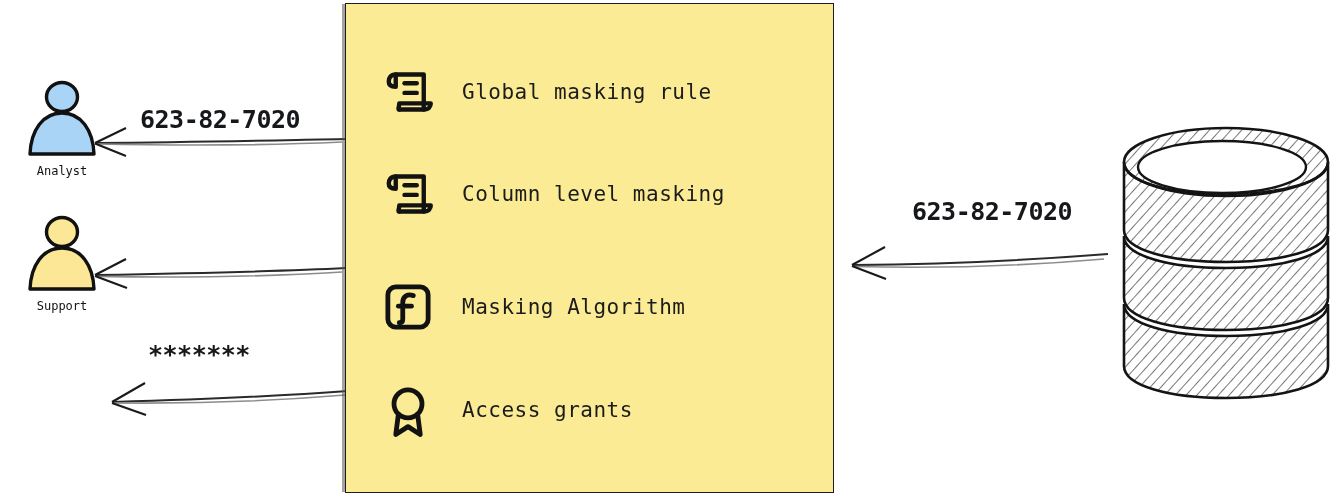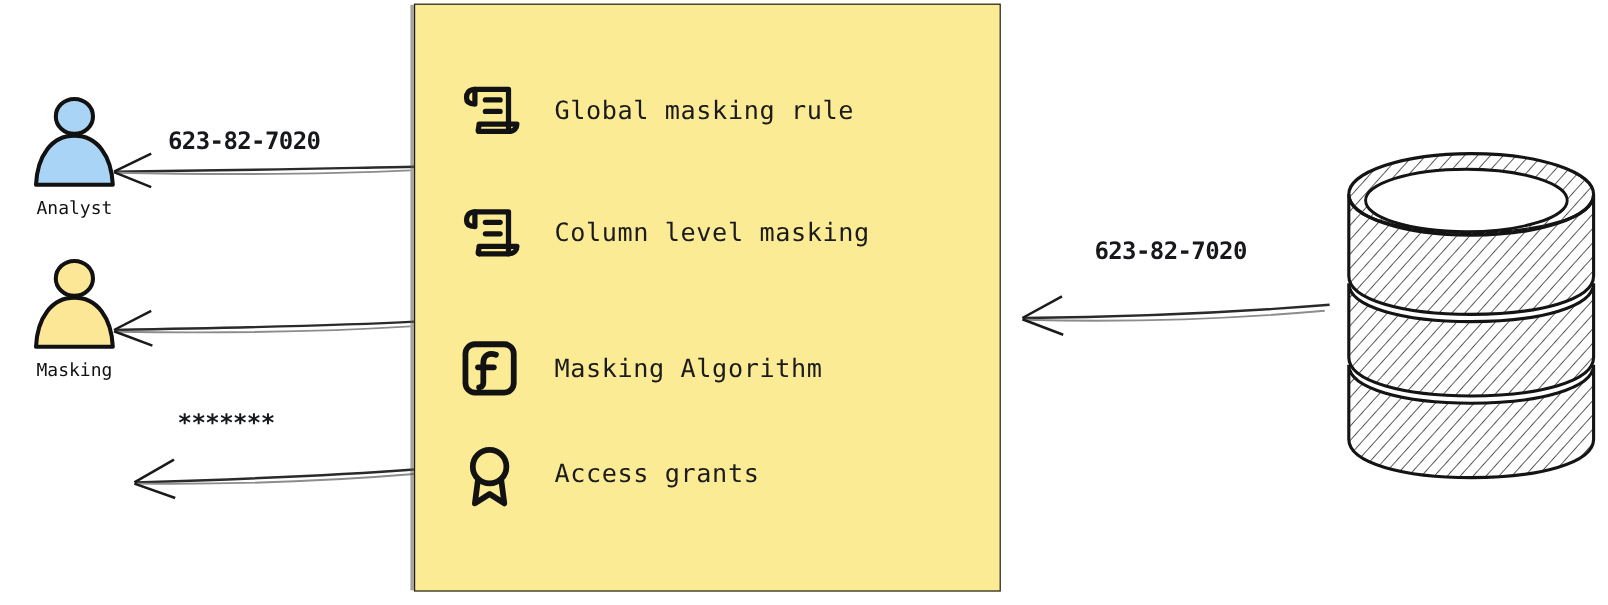--- a/index.html
+++ b/index.html
@@ -25,35 +25,35 @@
     text-align: center;
   }
   .actor-figure {
     width: 78px;
     height: 88px;
     margin: 0 auto;
     display: block;
   }
   .actor-label {
     font-family: "DejaVu Sans Mono", monospace;
-    font-size: 15px;
+    font-size: 12px;
     color: #121212;
     letter-spacing: 0px;
     margin-top: -2px;
     white-space: nowrap;
   }
 
   
   .flow {
     position: absolute;
   }
   .flow-label {
     position: absolute;
     font-family: "DejaVu Sans Mono", monospace;
-    font-size: 20px;
+    font-size: 25px;
     font-weight: 700;
     color: #16181c;
     white-space: nowrap;
     letter-spacing: -0.5px;
   }
 
   
   #panel {
     position: absolute;
     left: 345px;
@@ -115,21 +115,21 @@
       <path d="M38 41 L7 28.5" fill="none" stroke="#1a1a1a" stroke-width="2.1"></path>
     </svg>
   </div>
   <div class="flow-label" style="left:140px; top:105px;">623-82-7020</div>
 
   <div class="actor" style="left:2px; top:213px;">
     <svg class="actor-figure" viewBox="0 0 78 88">
       <ellipse cx="39" cy="19" rx="15.5" ry="14.5" fill="#fbe795" stroke="#111111" stroke-width="3.4"></ellipse>
       <path d="M39 35 C20 35 8 52 7 76 L71 76 C70 52 58 35 39 35 Z" fill="#fbe795" stroke="#111111" stroke-width="3.4" stroke-linejoin="round"></path>
     </svg>
-    <div class="actor-label">Masking</div>
+    <div class="actor-label">Support</div>
   </div>
 
   <div class="flow" style="left:88px; top:248px; width:260px; height:44px;">
     <svg width="260" height="44" viewBox="0 0 260 44">
       <path d="M258 20 C200 23 120 25 8 27" fill="none" stroke="#2a2a2a" stroke-width="2"></path>
       <path d="M254 24 C190 28 110 30 9 28.5" fill="none" stroke="#8c8c8c" stroke-width="1.6"></path>
       <path d="M38 11 L7 27" fill="none" stroke="#1a1a1a" stroke-width="2.1"></path>
       <path d="M39 40 L7 28" fill="none" stroke="#1a1a1a" stroke-width="2.1"></path>
     </svg>
   </div>
@@ -175,21 +175,21 @@
 
     <div class="panel-row" style="top:275px;">
       <svg class="panel-icon" viewBox="0 0 64 64">
         <rect x="9" y="9" width="46" height="46" rx="9" ry="9" fill="none" stroke="#121212" stroke-width="5.5"></rect>
         <path d="M38 19 C32 17 26 19 26 27 L26 46 C26 49 24 50 22 50" fill="none" stroke="#121212" stroke-width="5.5" stroke-linecap="round"></path>
         <path d="M21 31 L36 31" fill="none" stroke="#121212" stroke-width="5.5" stroke-linecap="round"></path>
       </svg>
       <div class="panel-text">Masking Algorithm</div>
     </div>
 
-    <div class="panel-row" style="top:363px;text-align:right;">
+    <div class="panel-row" style="top:378px;text-align:right;">
       <svg class="panel-icon" viewBox="0 0 64 64">
         <circle cx="32" cy="25" r="16" fill="none" stroke="#121212" stroke-width="5.5"></circle>
         <path d="M21 37 L18 60 L32 51 L46 60 L43 37" fill="none" stroke="#121212" stroke-width="5.5" stroke-linejoin="round" stroke-linecap="round"></path>
       </svg>
       <div class="panel-text">Access grants</div>
     </div>
   </div>
 
   <div class="flow" style="left:845px; top:238px; width:265px; height:44px;">
     <svg width="265" height="44" viewBox="0 0 265 44">

